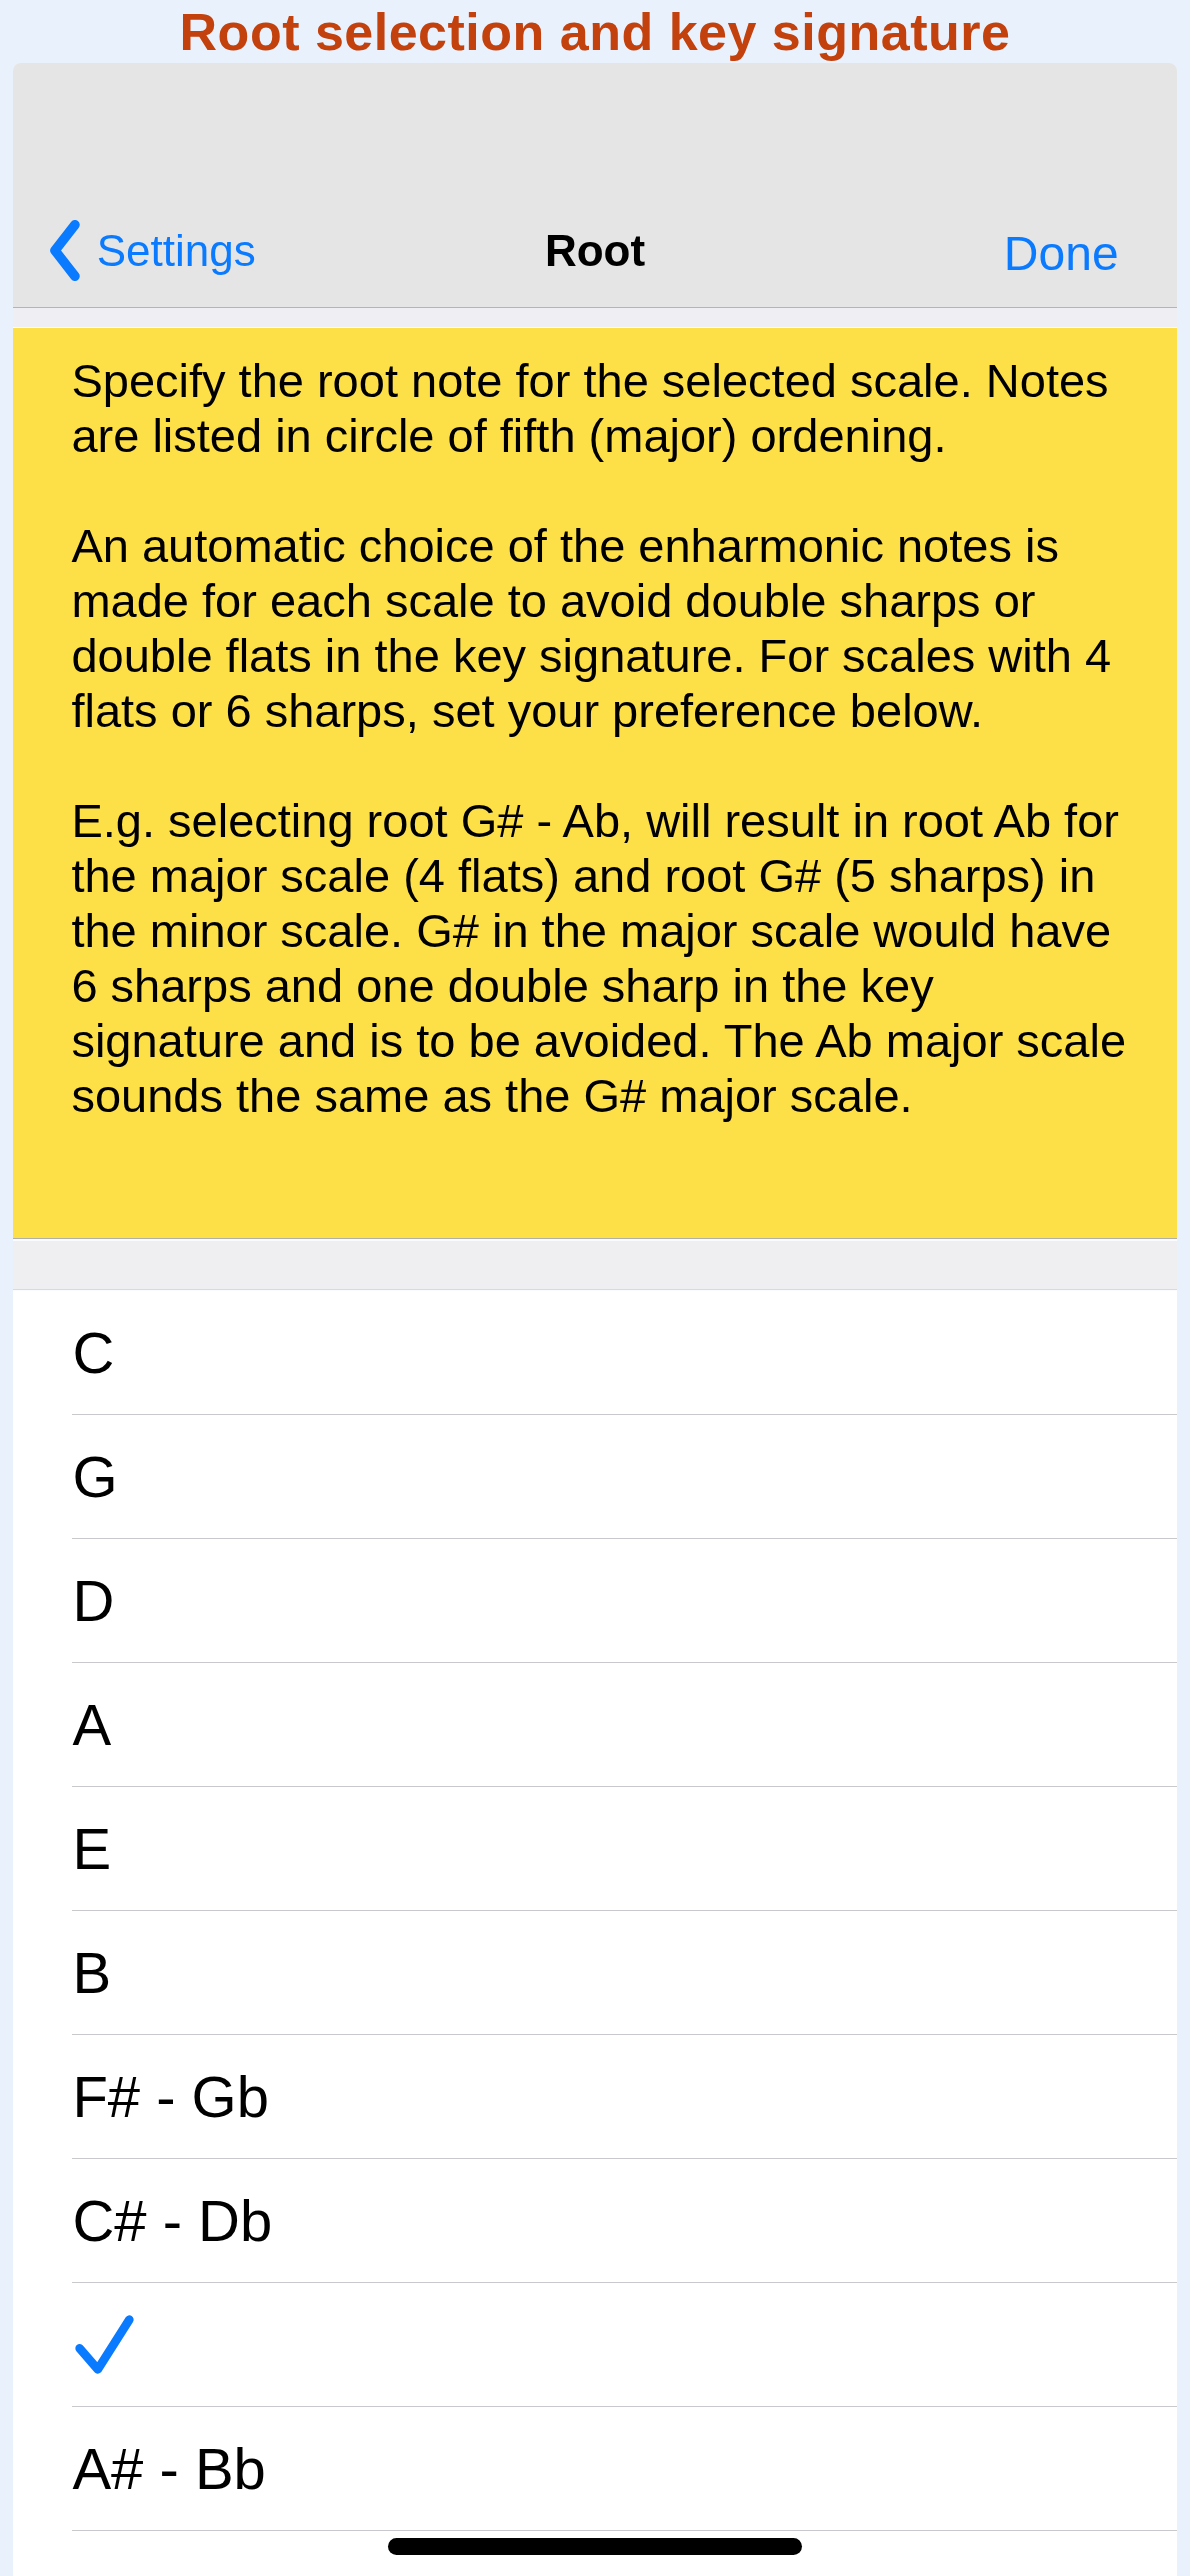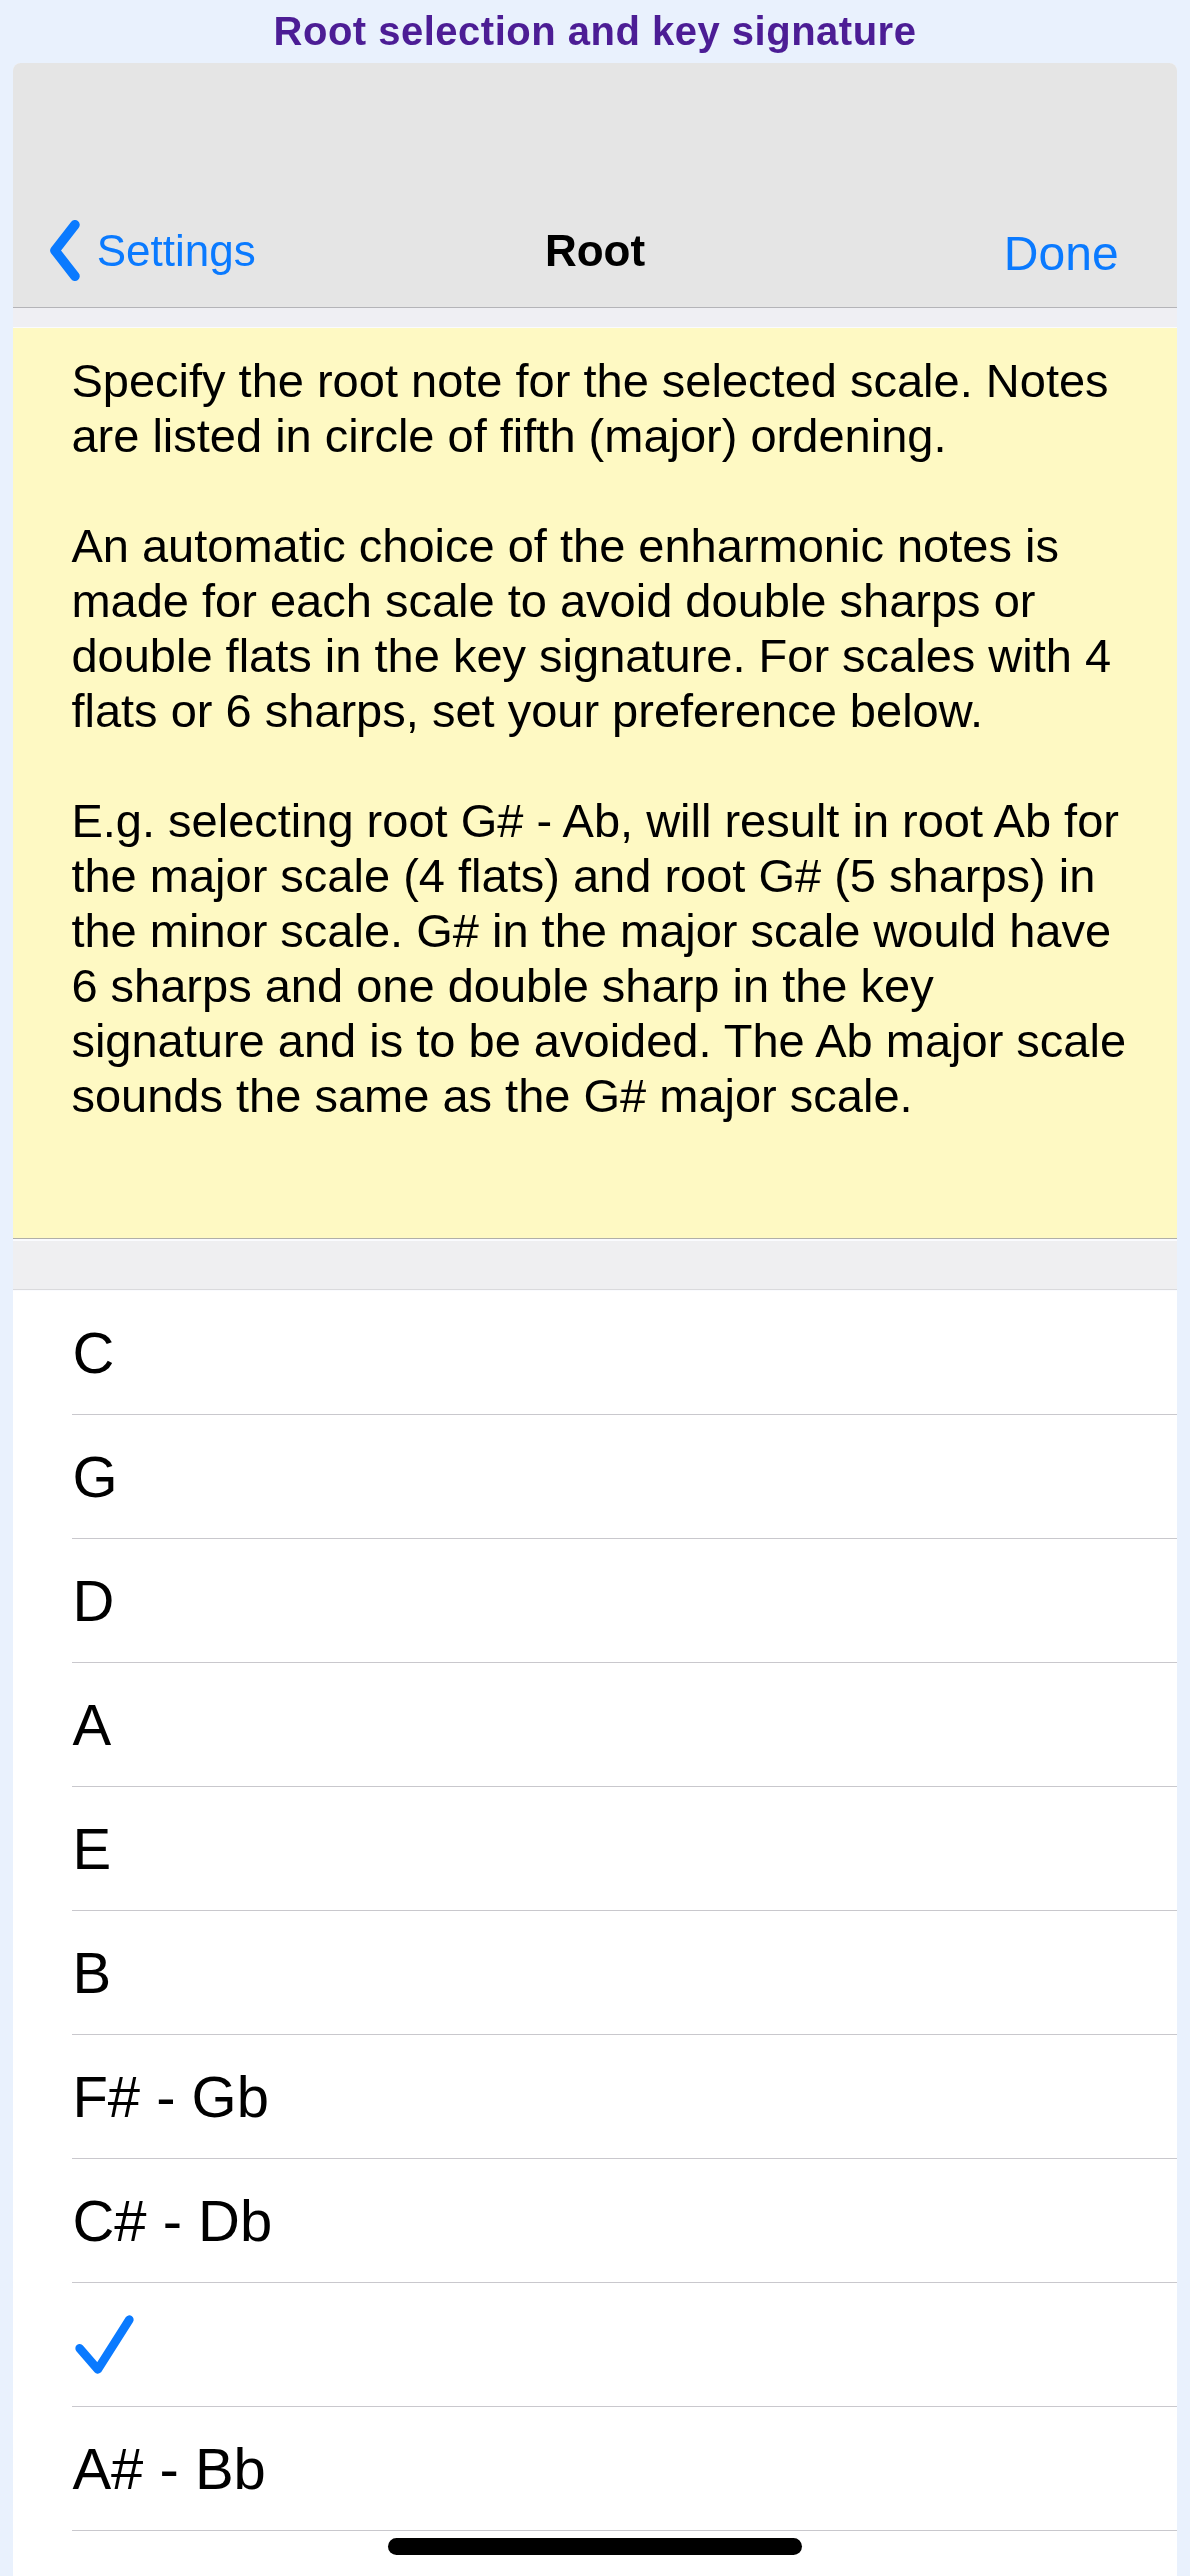--- a/index.html
+++ b/index.html
@@ -6,21 +6,21 @@
   body{
     width:1190px;height:2576px;position:relative;overflow:hidden;
     background:#E9F1FD;
     font-family:"Liberation Sans", sans-serif;
     -webkit-font-smoothing:antialiased;
   }
   
   .backdrop-title{
     position:absolute;top:0;left:0;right:0;height:63px;
     display:flex;align-items:center;justify-content:center;
-    font-size:40px;font-weight:600;color:#4c1d95;letter-spacing:0.5px;
+    font-size:52px;font-weight:600;color:#c2410c;letter-spacing:0.5px;
   }
   
   .sheet{
     position:absolute;top:63px;left:13.4px;right:13.4px;bottom:0;
     background:#FAFBFE;border-radius:7.7px 7.7px 0 0;overflow:hidden;
   }
   .navbar{
     position:absolute;top:0;left:0;right:0;height:245px;
     border-bottom:1.9px solid #B4B4B8;box-sizing:border-box;background:#e5e5e5;
   }
@@ -41,21 +41,21 @@
   .done-btn{
     position:absolute;right:58px;top:3px;height:73px;
     display:flex;align-items:center;
     color:#0A7AFF;font-size:48px;cursor:pointer;
   }
   .strip1{
     position:absolute;top:245px;left:0;right:0;height:19px;background:#EFEFF3;
   }
   .infobox{
     position:absolute;top:265px;left:0;right:0;height:911px;box-sizing:border-box;
-    background:#fef9c3;border-bottom:1.9px solid #B0AFA8;
+    background:#fde047;border-bottom:1.9px solid #B0AFA8;
     padding:25px 44px 0 58px;overflow:hidden;
     font-size:47px;line-height:55px;color:#000;
   }
   .infobox p{margin:0 0 55px 0;}
   .strip2{
     position:absolute;top:1178px;left:0;right:0;height:48px;
     background:#EFEFF1;border-bottom:1.9px solid #DADADD;box-sizing:content-box;
   }
   .list{
     position:absolute;top:1228px;left:0;right:0;bottom:0;

